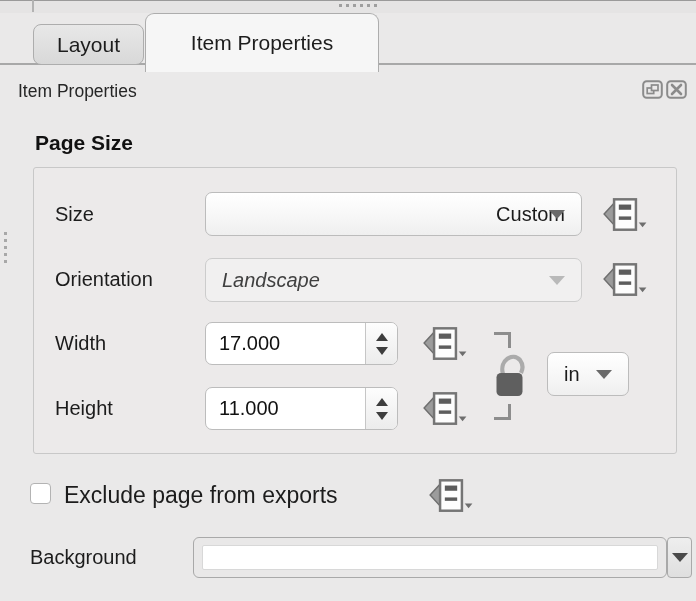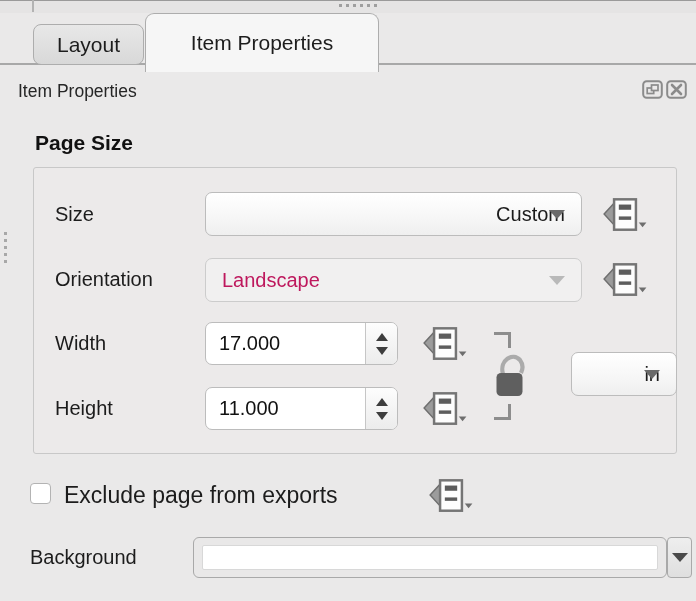--- a/index.html
+++ b/index.html
@@ -41,21 +41,21 @@
               border:1px solid #c8c8c8; border-radius:3px; }
 
   .row-label { font-size:20px; color:#1c1c1c; }
 
   
   .combo { height:44px; background:linear-gradient(180deg,#ffffff 0%,#f7f7f7 55%,#efefef 100%);
            border:1.5px solid #bcbcbc; border-radius:7px; display:flex; align-items:center;
            padding:0 16px; font-size:20px; cursor:pointer; }
   .combo .caret { position:absolute; right:16px; top:50%; margin-top:-4px; width:0; height:0;
            border-left:8px solid transparent; border-right:8px solid transparent; border-top:9px solid #6a6a6a; }
-  .combo.disabled { background:#f1f0f0; color:#be185d; border-color:#cccccc; cursor:default; }
+  .combo.disabled { background:#f1f0f0; color:#404040; border-color:#cccccc; cursor:default;font-style:italic; }
   .combo.disabled .caret { border-top-color:#b9b9b9; }
 
   
   .spin { width:193px; height:43px; border:1.5px solid #bcbcbc; border-radius:7px; background:#ffffff; display:flex; overflow:hidden; }
   .spin input { flex:1; min-width:0; border:none; outline:none; background:transparent;
                 font-family:Liberation Sans, sans-serif; font-size:20px; color:#111; padding:0 0 0 13px; }
   .steppers { width:31px; border-left:1.5px solid #c6c6c6; background:linear-gradient(#fdfdfd,#ececec);
               display:flex; flex-direction:column; align-items:center; justify-content:center; gap:6px; cursor:pointer; }
   .arr-up { width:0; height:0; border-left:6.5px solid transparent; border-right:6.5px solid transparent; border-bottom:8px solid #3d3d3d; }
   .arr-dn { width:0; height:0; border-left:6.5px solid transparent; border-right:6.5px solid transparent; border-top:8px solid #3d3d3d; }
@@ -200,21 +200,21 @@
 
 <div class="abs bracket-top"></div>
 <div class="abs bracket-bottom"></div>
 <button class="abs lockbtn">
   <svg width="31" height="54" viewBox="0 0 31 54">
     <path d="M9 27 C 5 13, 19 5, 26 13 C 29 17, 29 22, 27 26" stroke="#ababab" stroke-width="4.2" fill="none"></path>
     <rect x="2.5" y="26" width="26" height="23" rx="4.5" fill="#5f5f5f"></rect>
   </svg>
 </button>
 
-<div class="abs combo" style="left:571px; top:352px; width:106px;justify-content:flex-end;">
+<div class="abs combo" style="left:547px; top:352px; width:82px;">
   <span>in</span>
   <span class="caret"></span>
 </div>
 
 <div class="abs checkbox"></div>
 <span class="abs checkbox-label">Exclude page from exports</span>
 <button class="abs ddbtn" style="left:424px; top:477px;">
   <svg width="54" height="38" viewBox="0 0 46 40">
     <polygon points="1,19 12,7 12,31" fill="#9c9c9c" stroke="#6e6e6e" stroke-width="1.5"></polygon>
     <rect x="11.5" y="3.5" width="23" height="32" fill="#fdfdfd" stroke="#757575" stroke-width="2.6"></rect>

